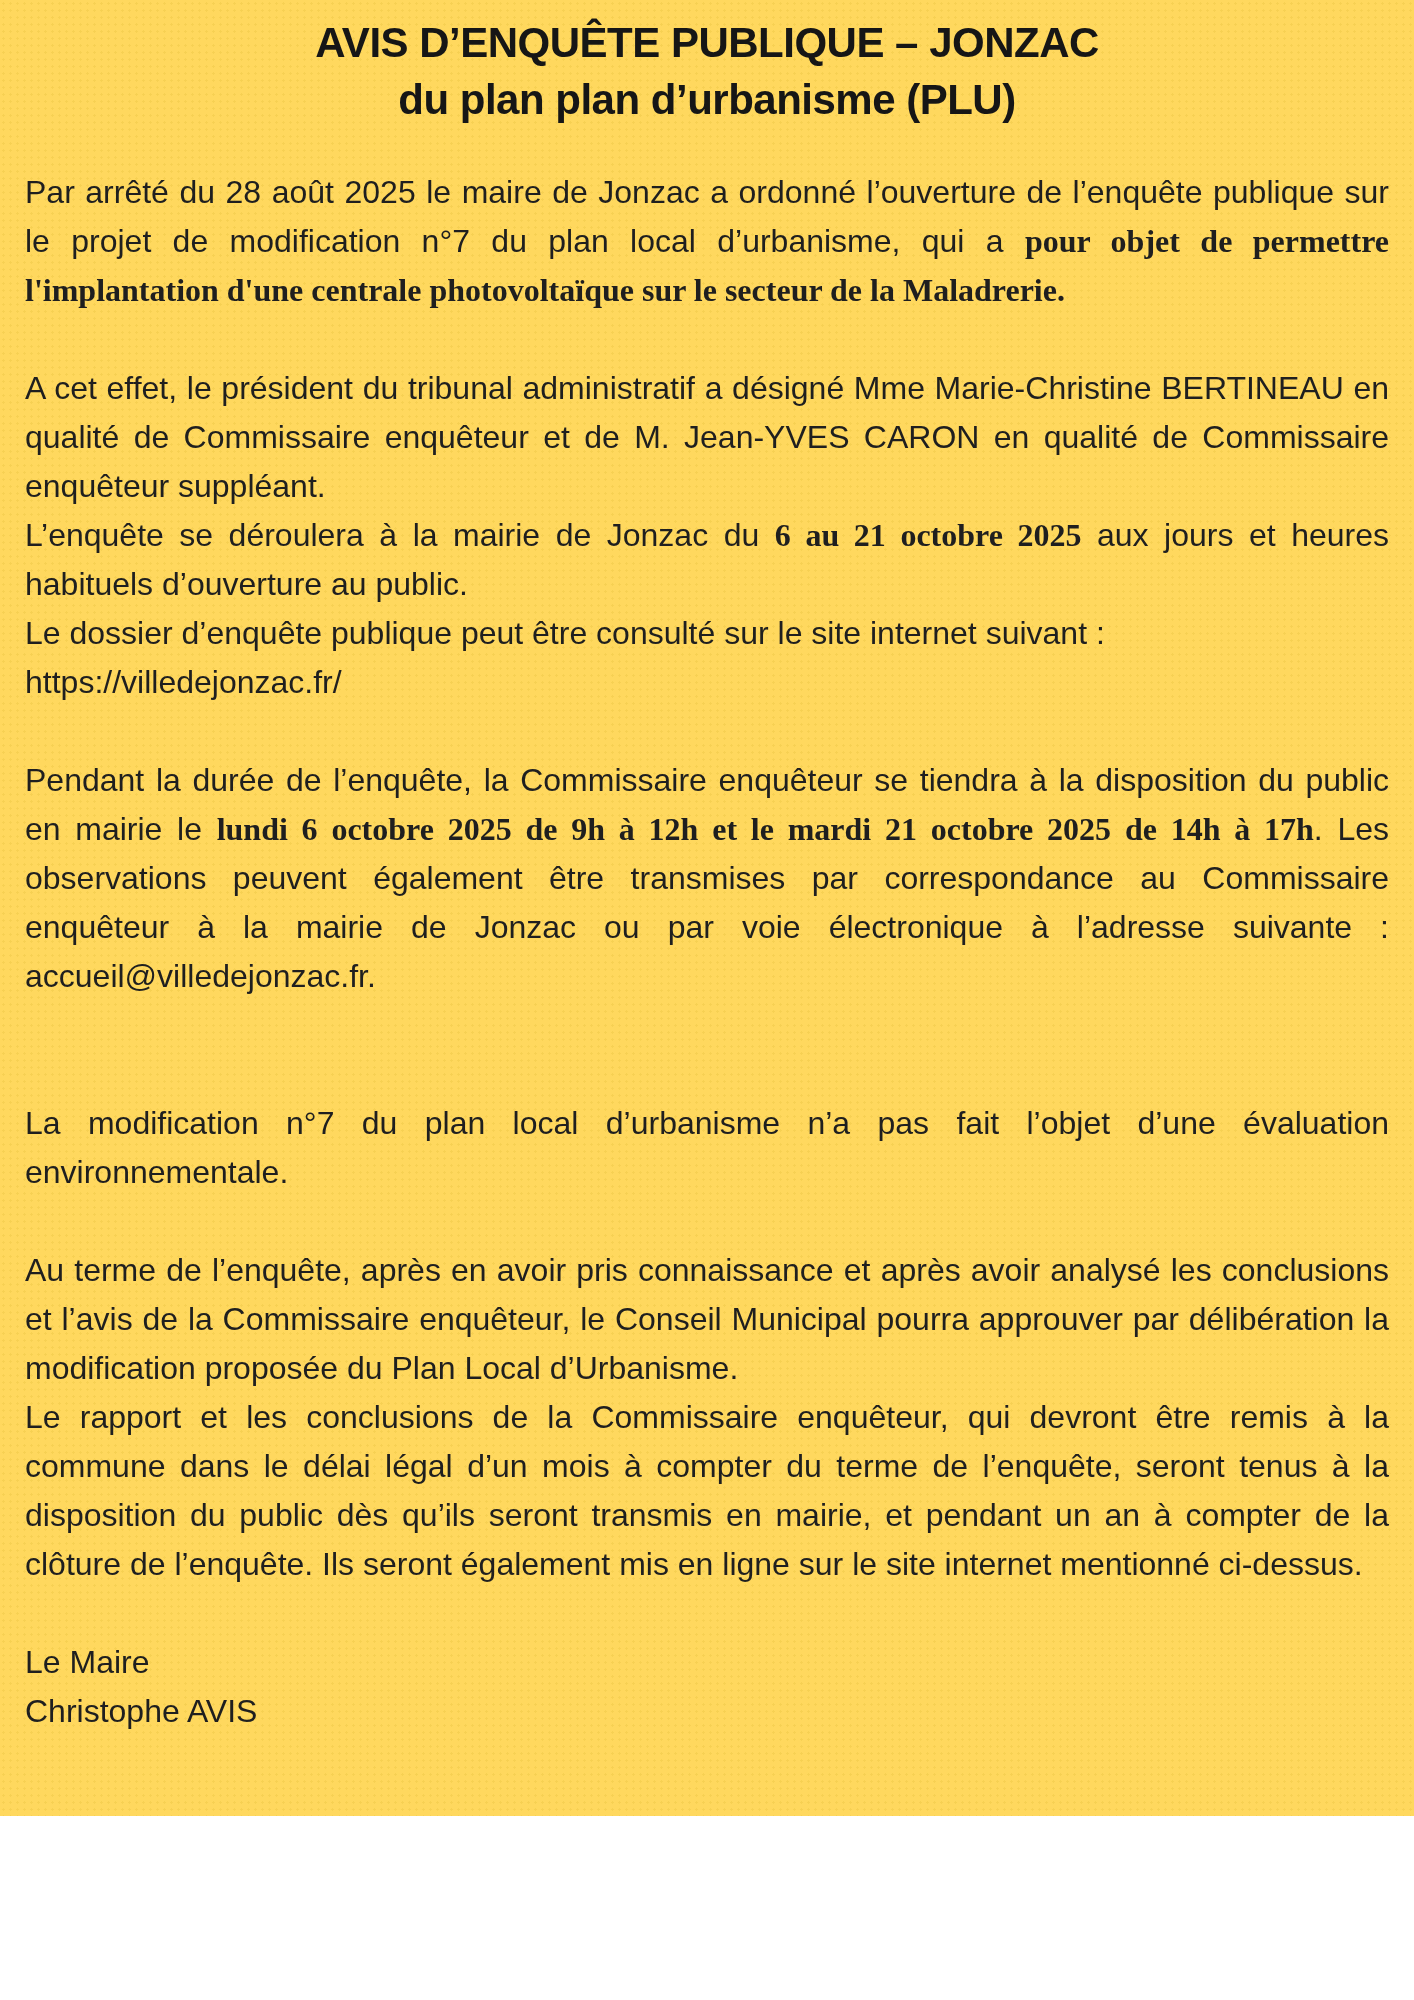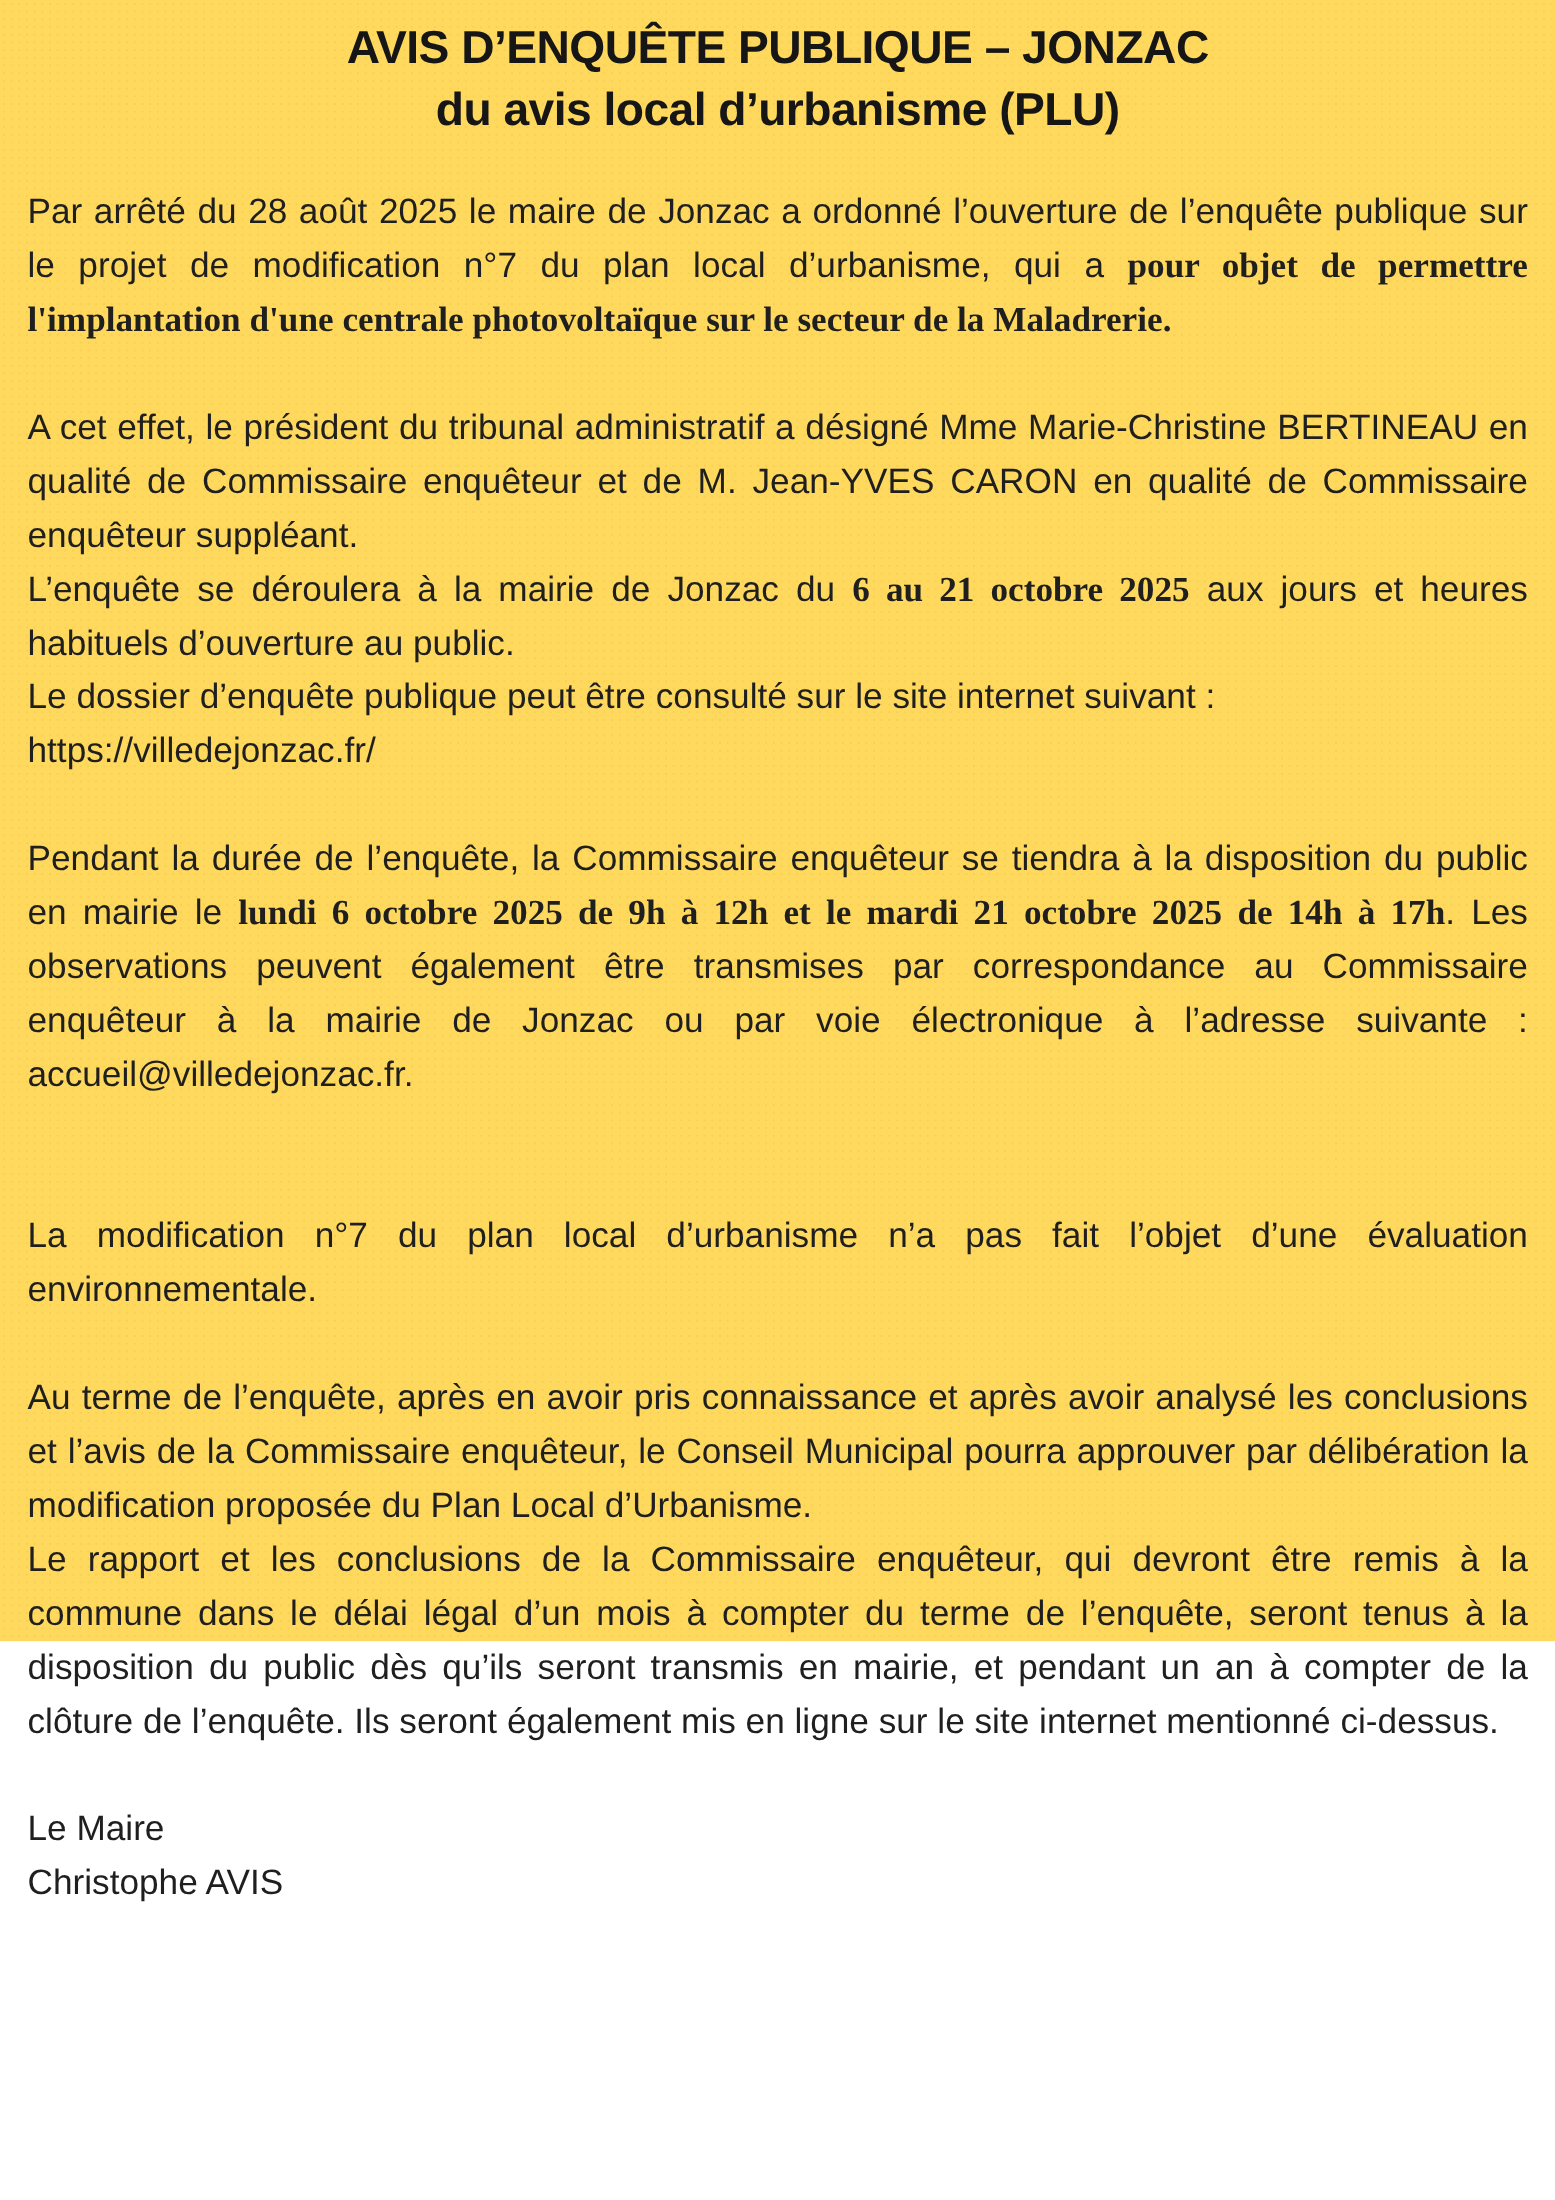--- a/index.html
+++ b/index.html
@@ -8,21 +8,21 @@
   }
   body {
     width: 1414px;
     height: 2000px;
     overflow: hidden;
     font-family: "Liberation Sans", "DejaVu Sans", sans-serif;
   }
   .poster {
     box-sizing: border-box;
     width: 1414px;
-    height: 1492px;
+    height: 1816px;
     padding: 14px 25px 0 25px;
     background-color: #ffd85e;
     
     background-image: radial-gradient(circle, rgba(186,150,0,0.12) 1px, transparent 1.3px);
     background-size: 7px 7px;
     color: #1f1f1f;
   }
   .notice-header {
     text-align: center;
     margin: 0 0 40px 0;
@@ -50,21 +50,21 @@
     margin-bottom: 0;
   }
 </style>
 </head>
 <body>
 
 <div class="poster">
 
   <header class="notice-header">
     <div class="title-line">AVIS D’ENQUÊTE PUBLIQUE – JONZAC</div>
-    <div class="title-line">du avis local d’urbanisme (PLU)</div>
+    <div class="title-line">du plan plan d’urbanisme (PLU)</div>
   </header>
 
   <p class="body-par"><span>Par arrêté du 28 août 2025 le maire de Jonzac a ordonné l’ouverture de l’enquête publique sur le projet de modification n°7 du plan local d’urbanisme, qui a </span><strong>pour objet de permettre l'implantation d'une centrale photovoltaïque sur le secteur de la Maladrerie.</strong></p>
 
   <p class="body-par"><span>A cet effet, le président du tribunal administratif a désigné Mme Marie-Christine BERTINEAU en qualité de Commissaire enquêteur et de M. Jean-YVES CARON en qualité de Commissaire enquêteur suppléant.</span><br><span>L’enquête se déroulera à la mairie de Jonzac du </span><strong>6 au 21 octobre 2025</strong><span> aux jours et heures habituels d’ouverture au public.</span><br><span>Le dossier d’enquête publique peut être consulté sur le site internet suivant :</span><br><span>https://villedejonzac.fr/</span></p>
 
   <p class="body-par"><span>Pendant la durée de l’enquête, la Commissaire enquêteur se tiendra à la disposition du public en mairie le </span><strong>lundi 6 octobre 2025 de 9h à 12h et le mardi 21 octobre 2025 de 14h à 17h</strong><span>. Les observations peuvent également être transmises par correspondance au Commissaire enquêteur à la mairie de Jonzac ou par voie électronique à l’adresse suivante : </span><span>accueil@villedejonzac.fr</span><span>.</span></p>
 
   <p class="body-par"><br><span>La modification n°7 du plan local d’urbanisme n’a pas fait l’objet d’une évaluation environnementale.</span></p>
 

